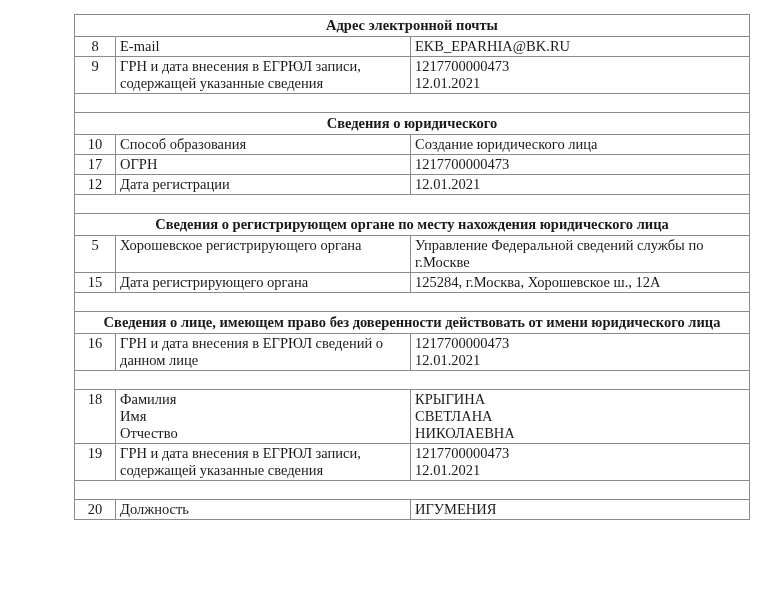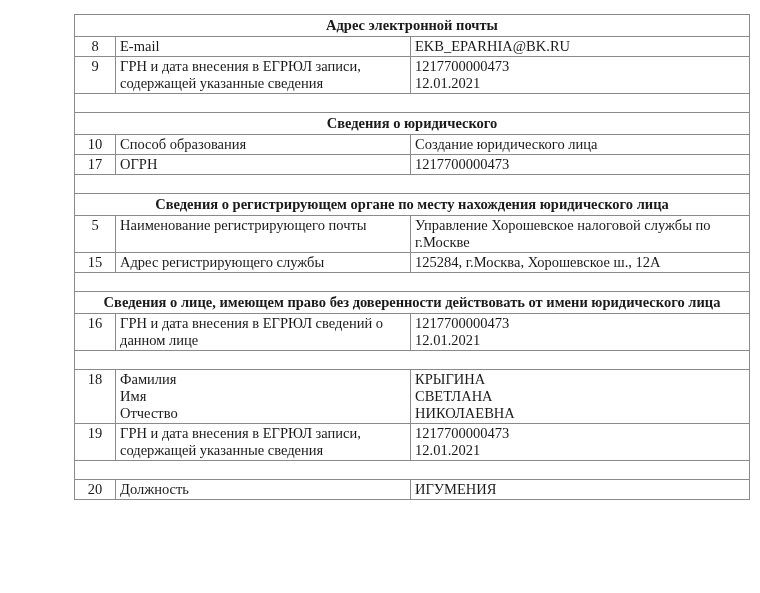--- a/index.html
+++ b/index.html
@@ -48,35 +48,40 @@
   <tr>
     <td class="num">10</td>
     <td>Способ образования</td>
     <td>Создание юридического лица</td>
   </tr>
   <tr>
     <td class="num">17</td>
     <td>ОГРН</td>
     <td>1217700000473</td>
   </tr>
+  <tr>
+    <td class="num">12</td>
+    <td>Дата регистрации</td>
+    <td>12.01.2021</td>
+  </tr>
   <tr class="empty">
         <td colspan="3"></td>
       </tr>
 
   <tr class="section">
     <td colspan="3">Сведения о регистрирующем органе по месту нахождения юридического лица</td>
   </tr>
   <tr>
     <td class="num">5</td>
-    <td>Наименование регистрирующего почты</td>
-    <td>Управление Хорошевское налоговой службы по г.Москве</td>
+    <td>Хорошевское регистрирующего органа</td>
+    <td>Управление Федеральной сведений службы по г.Москве</td>
   </tr>
   <tr>
     <td class="num">15</td>
-    <td>Адрес регистрирующего службы</td>
+    <td>Дата регистрирующего органа</td>
     <td>125284, г.Москва, Хорошевское ш., 12А</td>
   </tr>
   <tr class="empty">
         <td colspan="3"></td>
       </tr>
 
   <tr class="section">
     <td colspan="3">Сведения о лице, имеющем право без доверенности действовать от имени юридического лица</td>
   </tr>
   <tr>

